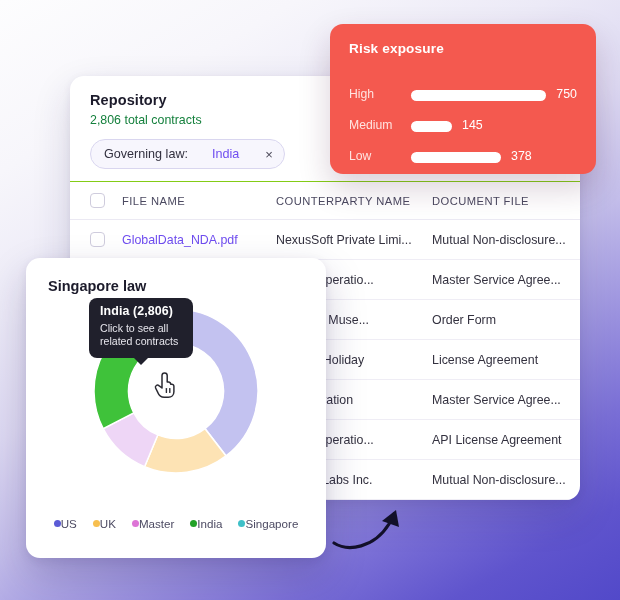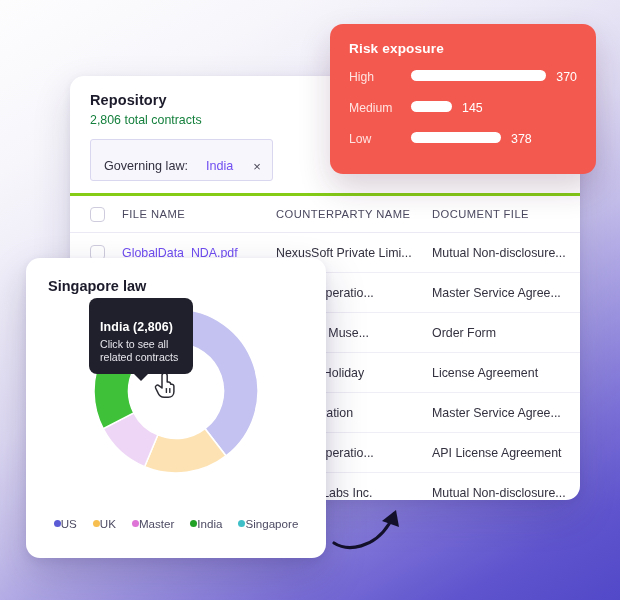--- a/index.html
+++ b/index.html
@@ -58,26 +58,26 @@
 
   .repo-sub {
     margin-top: 5px;
     font-size: 12.4px;
     color: #15803d;
   }
 
   .chip {
     display: inline-flex;
     align-items: center;
-    gap: 18px;
+    gap: 24px;
     margin-top: 12px;
-    padding: 19px 11px 7px 13px;
+    padding: 7px 11px 7px 13px;
     border: 1px solid #d9d6ef;
     background: #f7f6fd;
-    border-radius: 3px;
+    border-radius: 15px;
     font-size: 12.6px;
     color: #32303f;
     cursor: pointer;
   }
   .chip .chip-val { color: #6f4df0; }
   .chip .chip-x {
     font-size: 13px;
     color: #4a4857;
     line-height: 1;
     padding-left: 2px;
@@ -95,21 +95,21 @@
     height: 40px;
     vertical-align: middle;
     overflow: hidden;
     white-space: nowrap;
   }
   .repo-table thead th {
     font-size: 11.2px;
     font-weight: normal;
     letter-spacing: .45px;
     color: #4b4960;
-    border-top: 3px solid #84cc16;
+    border-top: 1px solid #84cc16;
     border-bottom: 1px solid #ebe9f3;
     height: 38px;
   }
   .repo-table tbody td {
     font-size: 12.4px;
     color: #33313f;
     border-bottom: 1px solid #efedf5;
   }
   .col-check { width: 44px; padding-left: 20px !important; }
   .col-file  { width: 154px; }
@@ -143,21 +143,21 @@
   }
   .risk-title {
     color: #fff;
     font-size: 13.6px;
     font-weight: bold;
     letter-spacing: .15px;
   }
   .risk-rows { margin-top: 14px; }
   .risk-row {
     display: flex;
-    align-items: flex-start;
+    align-items: flex-end;
     height: 31px;
   }
   .risk-label {
     width: 62px;
     flex: 0 0 62px;
     font-size: 12.2px;
     color: #ffe3e0;
   }
   .risk-bar {
     height: 11px;
@@ -211,21 +211,21 @@
     pointer-events: none;
   }
 
   .tooltip {
     position: absolute;
     left: -4px;
     top: -10px;
     width: 104px;
     background: #20202c;
     border-radius: 8px;
-    padding: 22px 11px 10px 11px;
+    padding: 6px 11px 10px 11px;
     color: #fff;
     z-index: 5;
   }
   .tooltip .tt-title {
     font-size: 12.4px;
     font-weight: bold;
     letter-spacing: .1px;
     white-space: nowrap;
   }
   .tooltip .tt-sub {
@@ -382,21 +382,21 @@
       </tbody>
     </table>
   </div>
 
   <div class="risk-card">
     <div class="risk-title">Risk exposure</div>
     <div class="risk-rows">
       <div class="risk-row">
         <span class="risk-label">High</span>
         <span class="risk-bar" id="bar0" style="width: 136px;"></span>
-        <span class="risk-val">370</span>
+        <span class="risk-val">750</span>
       </div>
       <div class="risk-row">
         <span class="risk-label">Medium</span>
         <span class="risk-bar" id="bar1" style="width: 41px;"></span>
         <span class="risk-val">145</span>
       </div>
       <div class="risk-row">
         <span class="risk-label">Low</span>
         <span class="risk-bar" id="bar2" style="width: 90px;"></span>
         <span class="risk-val">378</span>

